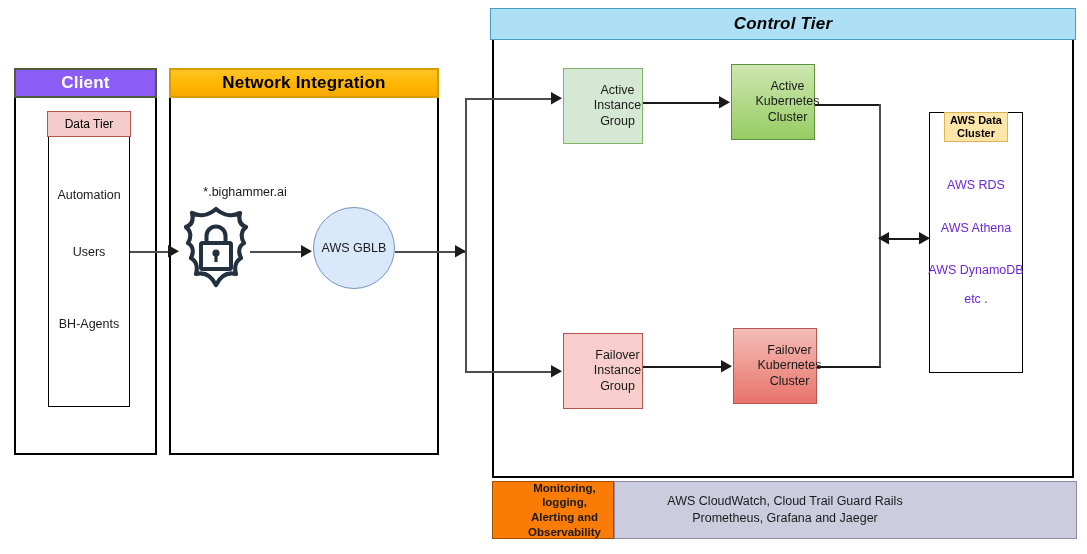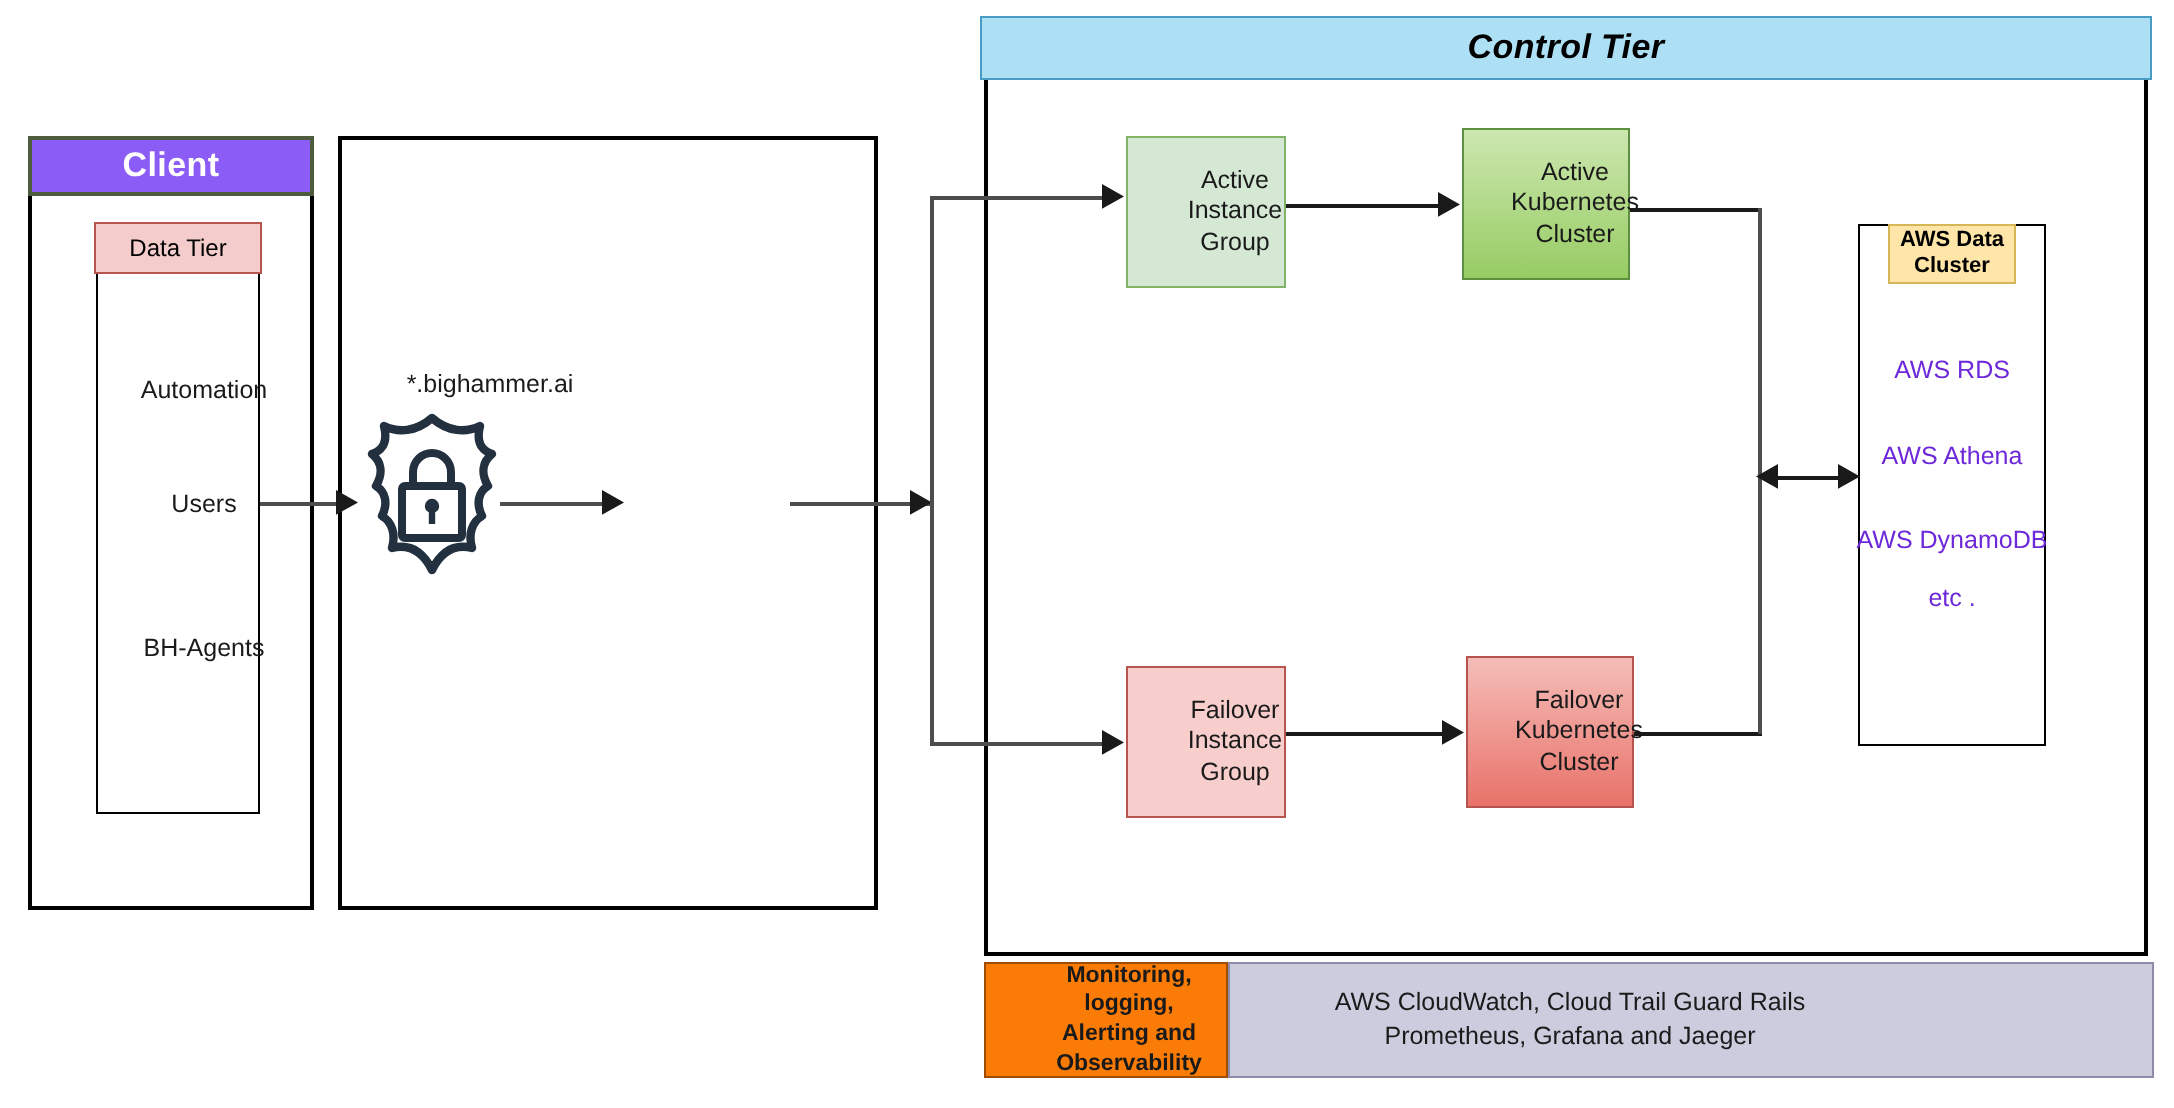--- a/index.html
+++ b/index.html
@@ -50,21 +50,21 @@
     left: 47px; top: 111px; width: 84px; height: 26px;
     background: #f5cccc;
     border: 1.5px solid #b85450;
     display: flex; align-items: center; justify-content: center;
     font-size: 12px; color: #000000;
     z-index: 5;
   }
   .client-entry {
     left: 48px; width: 82px; height: 16px;
     display: flex; align-items: center; justify-content: center;
-    font-size: 12.5px; color: #1a1a1a; margin-left: 13px;
+    font-size: 12.5px; color: #1a1a1a;
   }
 
   
   #net-frame { left: 169px; top: 68px; width: 270px; height: 387px; }
   #net-header {
     left: 169px; top: 68px; width: 270px; height: 30px;
     background: linear-gradient(180deg, #ffc426 0%, #ffb600 55%, #f7a900 100%);
     border: 2px solid #d79b00;
     color: #000000;
     font-size: 17px;
@@ -177,35 +177,37 @@
 
   <div class="abs frame" id="client-frame"></div>
   <div class="abs frame-hdr" id="client-header">Client</div>
   <div class="abs" id="client-inner"></div>
   <div class="abs" id="data-tier-badge">Data Tier</div>
   <div class="abs client-entry" style="top:187px">Automation</div>
   <div class="abs client-entry" style="top:244px">Users</div>
   <div class="abs client-entry" style="top:316px">BH-Agents</div>
 
   <div class="abs frame" id="net-frame"></div>
+  <div class="abs frame-hdr" id="net-header">Network Integration</div>
   <div class="abs" id="domain-label">*.bighammer.ai</div>
 
   <div class="abs" id="shield-icon-wrap">
     <svg width="78" height="86" viewBox="0 0 78 86">
       <path d="M39 4 C31 11 22 11.5 15 8 C17 16 14.5 20 9 22 C14 26 14.5 32 11 38
                C16 41 17 47 14 53 C19 56 21 62 19 69 C27 67 34 70 39 80
                C44 70 51 67 59 69 C57 62 59 56 64 53 C61 47 62 41 67 38
                C63.5 32 64 26 69 22 C63.5 20 61 16 63 8 C56 11.5 47 11 39 4 Z" fill="none" stroke="#22303f" stroke-width="4.2" stroke-linejoin="round"></path>
       <rect x="24" y="38" width="30" height="26" rx="1.5" fill="none" stroke="#22303f" stroke-width="4"></rect>
       <path d="M29.5 38 V31 a9.5 9.5 0 0 1 19 0 V38" fill="none" stroke="#22303f" stroke-width="4"></path>
       <circle cx="39" cy="48" r="3.6" fill="#22303f"></circle>
       <rect x="37.4" y="48" width="3.2" height="9" fill="#22303f"></rect>
     </svg>
   </div>
 
+  <div class="abs" id="gblb-circle">AWS GBLB</div>
 
   <div class="abs" id="ct-body"></div>
   <div class="abs frame-hdr" id="ct-header">Control Tier</div>
 
   <div class="abs node" id="active-ig">
     <span>Active</span>
     <span>Instance</span>
     <span>Group</span>
   </div>
   <div class="abs node" id="active-k8s">

